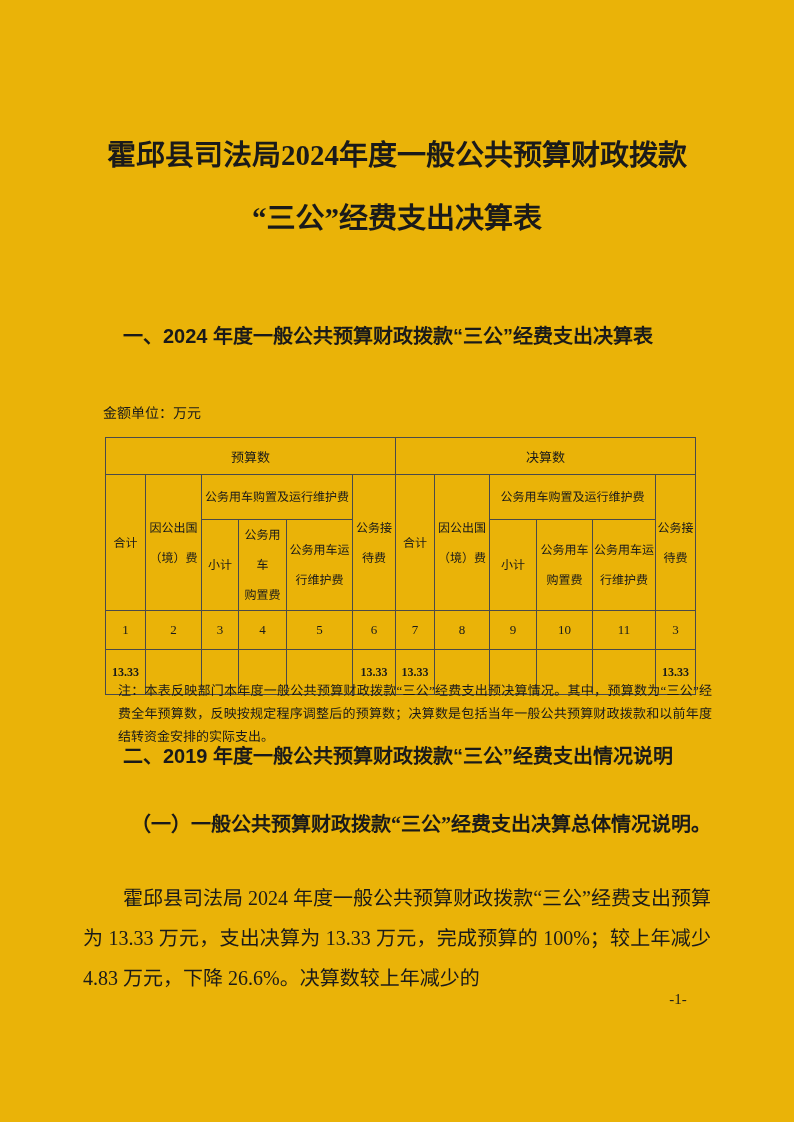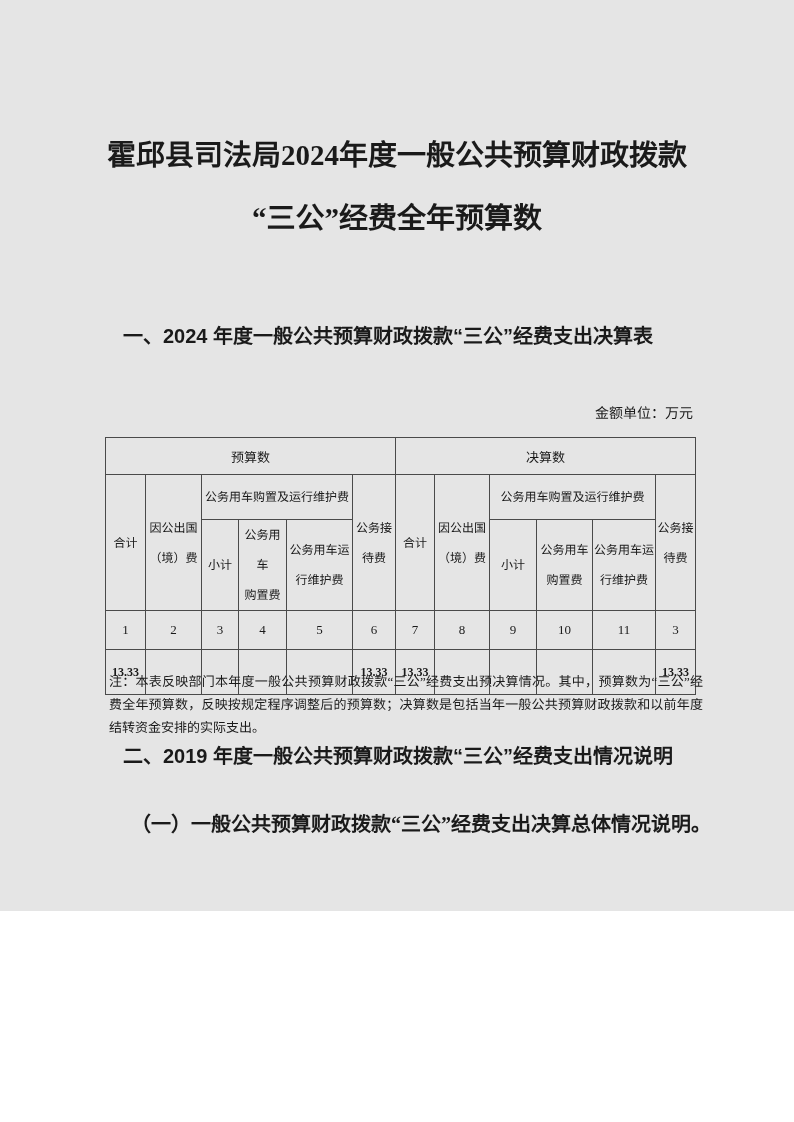--- a/index.html
+++ b/index.html
@@ -1,21 +1,21 @@
 <!DOCTYPE html>
 <html lang="zh-CN"><head>
 <meta charset="utf-8">
 <style>
   html, body { margin: 0; padding: 0; background: #ffffff; }
   .page {
     position: relative;
     width: 794px;
-    height: 911px;
+    height: 1122px;
     margin: 0 auto;
-    background: #e5e5e5;
+    background: #eab308;
     color: #1a1a1a;
     font-family: "Liberation Serif", serif;
     overflow: hidden;
   }
   
   .doc-title {
     position: absolute;
     top: 138px; left: 60px; right: 60px;
     text-align: center;
     font-weight: bold;
@@ -45,21 +45,21 @@
     font-size: 20px;
     line-height: 42px;
     text-indent: 2em;
     text-align: justify;
     margin: 0;
   }
   
   .unit-label {
     position: absolute;
     top: 402px; left: 103px; width: 590px;
-    text-align: right;
+    text-align: left;
     font-size: 14px;
   }
   
   table.budget-table {
     position: absolute;
     top: 437px; left: 105px;
     width: 590px;
     border-collapse: collapse;
     table-layout: fixed;
   }
@@ -77,21 +77,21 @@
   td.wrapcell { white-space: pre-line; line-height: 30px; }
   tr.num-row td { height: 38px; font-size: 13px; }
   tr.val-row td { height: 44px; font-size: 12px; font-weight: bold; }
   
   .table-note {
     position: absolute;
     top: 663px; left: 102px; width: 594px;
     font-size: 13px;
     line-height: 23px;
     text-align: justify;
-    margin: 7px;
+    margin: 16px;
   }
   
   .body-paragraph {
     position: absolute;
     top: 878px; left: 83px; width: 628px;
     font-size: 20px;
     line-height: 40px;
     text-indent: 2em;
     text-align: justify;
     margin: 0;
@@ -104,21 +104,21 @@
     font-size: 15px;
   }
 </style>
 </head>
 <body>
 
 <div class="page">
 
   <div class="doc-title">
     <div class="line1">霍邱县司法局2024年度一般公共预算财政拨款</div>
-    <div class="line2">“三公”经费全年预算数</div>
+    <div class="line2">“三公”经费支出决算表</div>
   </div>
 
   <h2 class="section-heading section1-heading">一、2024 年度一般公共预算财政拨款“三公”经费支出决算表</h2>
 
   <div class="unit-label">金额单位：万元</div>
 
   <table class="budget-table">
     <colgroup>
       <col style="width:40px">
         <col style="width:56px">
@@ -194,16 +194,17 @@
       </tr>
     </tbody>
   </table>
 
   <p class="table-note">注：本表反映部门本年度一般公共预算财政拨款“三公”经费支出预决算情况。其中，预算数为“三公”经费全年预算数，反映按规定程序调整后的预算数；决算数是包括当年一般公共预算财政拨款和以前年度结转资金安排的实际支出。</p>
 
   <h2 class="section-heading section2-heading">二、2019 年度一般公共预算财政拨款“三公”经费支出情况说明</h2>
 
   <h3 class="subsection-heading">（一）一般公共预算财政拨款“三公”经费支出决算总体情况说明。</h3>
 
+  <p class="body-paragraph">霍邱县司法局 2024 年度一般公共预算财政拨款“三公”经费支出预算为 13.33 万元，支出决算为 13.33 万元，完成预算的 100%；较上年减少 4.83 万元，下降 26.6%。决算数较上年减少的</p>
 
   <div class="page-number">-1-</div>
 
 </div>
 
 </body></html>

